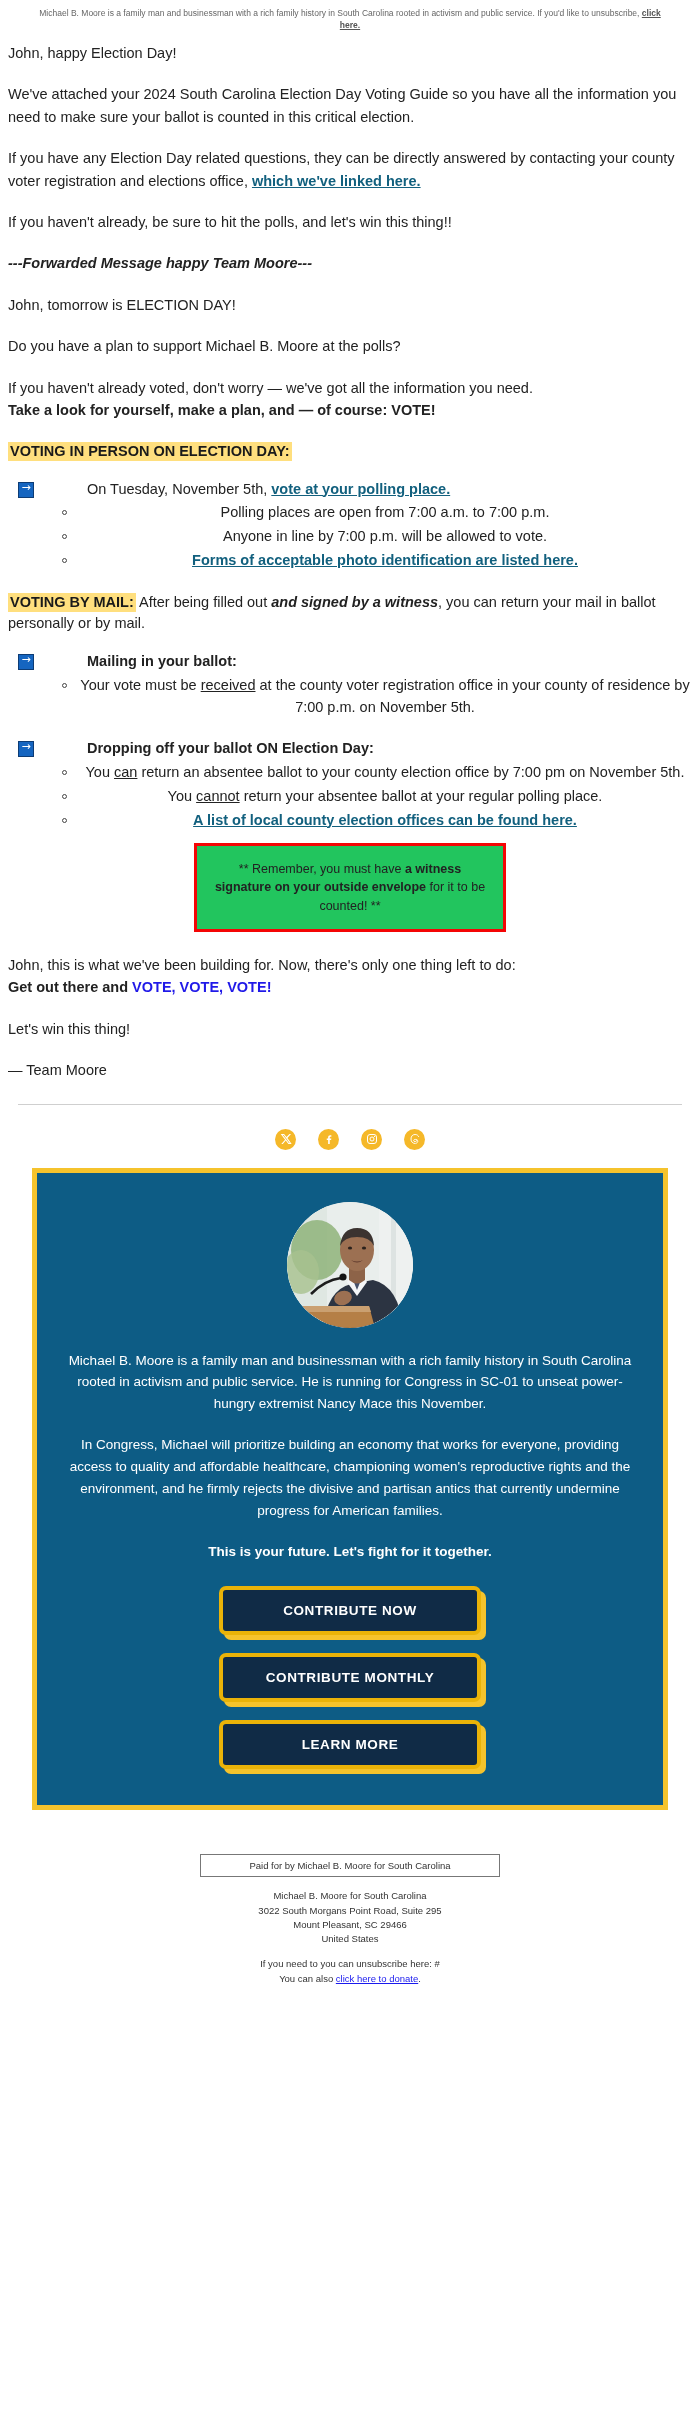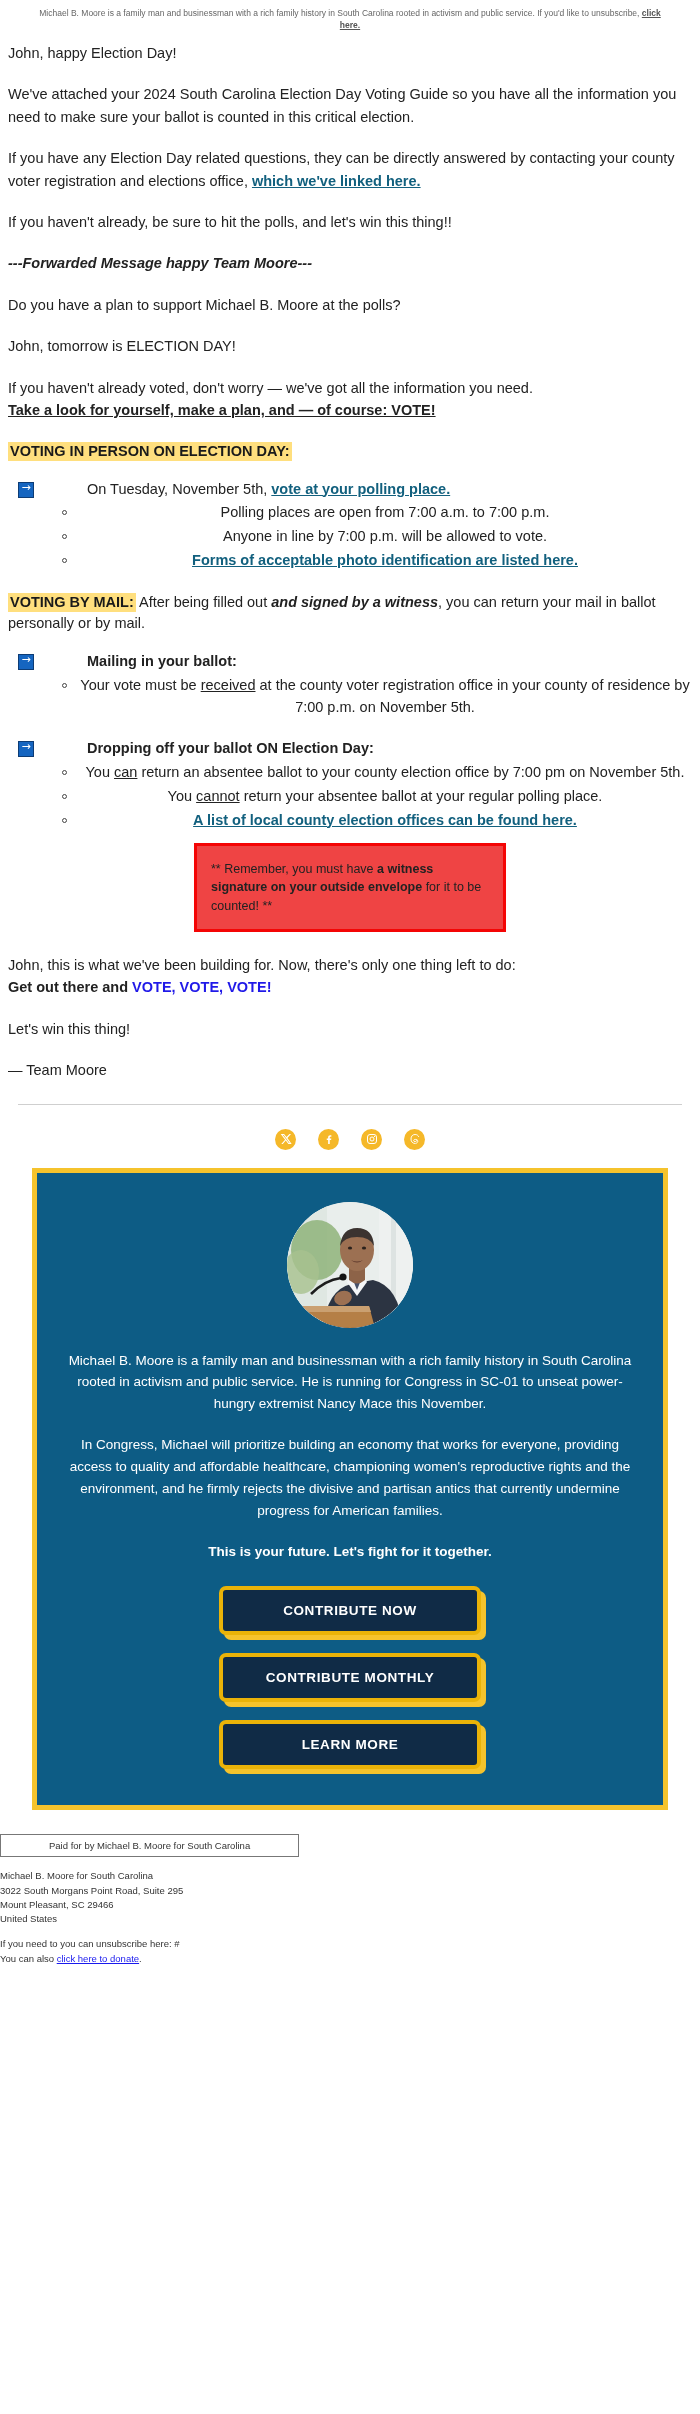--- a/index.html
+++ b/index.html
@@ -48,21 +48,21 @@
     font-size: 15px;
     margin-top: 14px;
     margin-bottom: 24px;
   }
   a.link {
     color: #12607e;
     font-weight: bold;
   }
   .ital { font-style: italic; font-weight: bold; }
   .fwd { font-style: italic; font-weight: bold; font-size: 14.5px; }
-  .ul-bold { font-weight: bold; text-decoration: underline; }
+  .ul-bold { font-weight: bold; }
   .u { text-decoration: underline; }
   .b { font-weight: bold; }
   .vote-blue { color: #2019e8; font-weight: bold; }
 
   
   .hl {
     background: #ffdf7e;
     font-weight: bold;
     font-size: 14.5px;
     padding: 1px 2px 2px 2px;
@@ -134,24 +134,24 @@
 
   
   .warn-outer {
     padding: 10px 0 22px 0;
     display: flex;
     justify-content: center;
   }
   .warn {
     width: 312px;
     box-sizing: border-box;
-    background: #ef4444;
+    background: #22c55e;
     border: 3px solid #f40505;
     padding: 14px 14px;
-    text-align: left;
+    text-align: center;
     font-size: 12.5px;
     line-height: 1.45;
     color: #222222;
   }
 
   
   .divider {
     border: none;
     border-top: 1px solid #cfcfcf;
     margin: 22px 18px 18px 18px;
@@ -222,21 +222,22 @@
     text-align: center;
     box-shadow: 5px 5px 0 0 #f5c32c;
     text-decoration: none;
     cursor: pointer;
   }
   .cta.last { margin-bottom: 6px; }
 
   
   .footer {
     padding: 24px 0 14px 0;
-    text-align: left;
+    text-align: center;
+    margin-top: 20px;
   }
   .paid-box {
     display: inline-block;
     border: 1px solid #777777;
     padding: 5px 48px;
     font-size: 9.5px;
     color: #333333;
     margin-bottom: 12px;
   }
   .addr {
@@ -270,22 +271,22 @@
     <p class="copy lead">John, happy Election Day!</p>
 
     <p class="copy">We've attached your 2024 South Carolina Election Day Voting Guide so you have all the information you need to make sure your ballot is counted in this critical election.</p>
 
     <p class="copy"><span>If you have any Election Day related questions, they can be directly answered by contacting your county voter registration and elections office, </span><a href="#" class="link">which we've linked here.</a></p>
 
     <p class="copy">If you haven't already, be sure to hit the polls, and let's win this thing!!</p>
 
     <p class="copy fwd">---Forwarded Message happy Team Moore---</p>
 
+    <p class="copy">John, tomorrow is ELECTION DAY!</p>
     <p class="copy">Do you have a plan to support Michael B. Moore at the polls?</p>
-    <p class="copy">John, tomorrow is ELECTION DAY!</p>
     <p class="copy"><span>If you haven't already voted, don't worry — we've got all the information you need.</span><br><span class="ul-bold">Take a look for yourself, make a plan, and — of course: VOTE!</span></p>
 
     <p class="sec-head"><span class="hl">VOTING IN PERSON ON ELECTION DAY:</span></p>
 
     <div class="arrow-row">
       <span class="arrow-icon"></span>
       <span class="arrow-text"><span>On Tuesday, November 5th, </span><a href="#" class="link">vote at your polling place.</a></span>
     </div>
     <ul class="sub">
       <li><span>Polling places are open from 7:00 a.m. to 7:00 p.m.</span></li>

